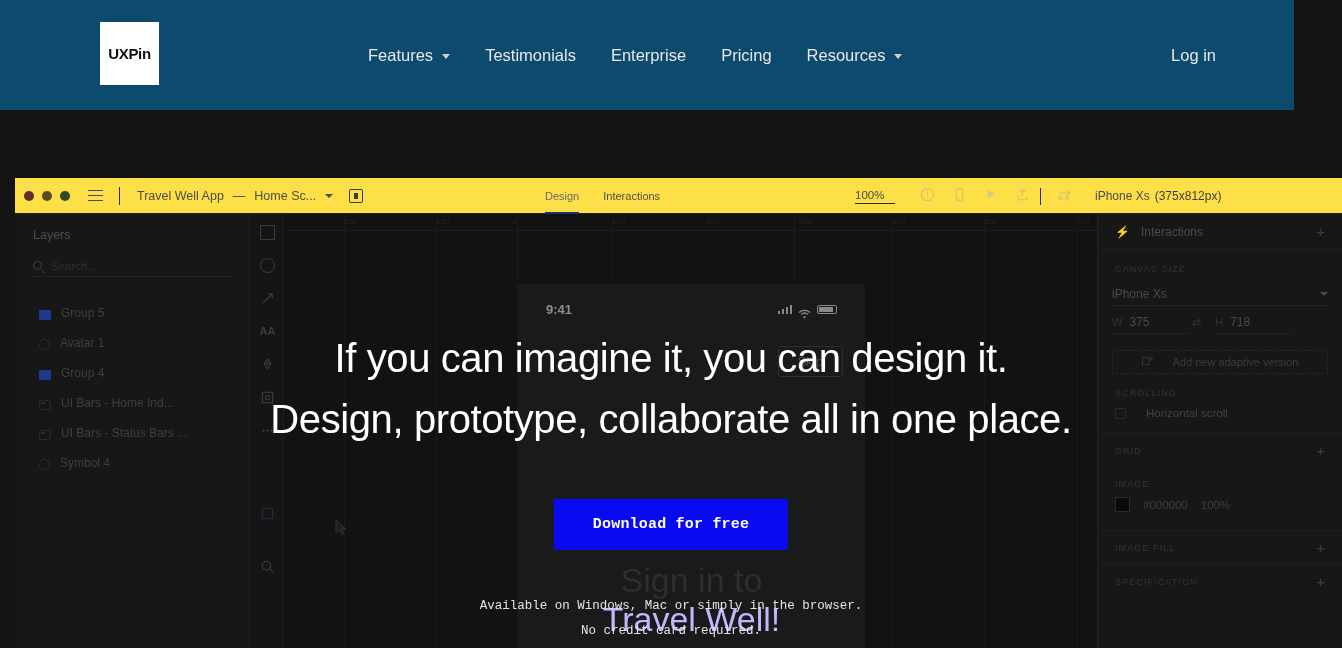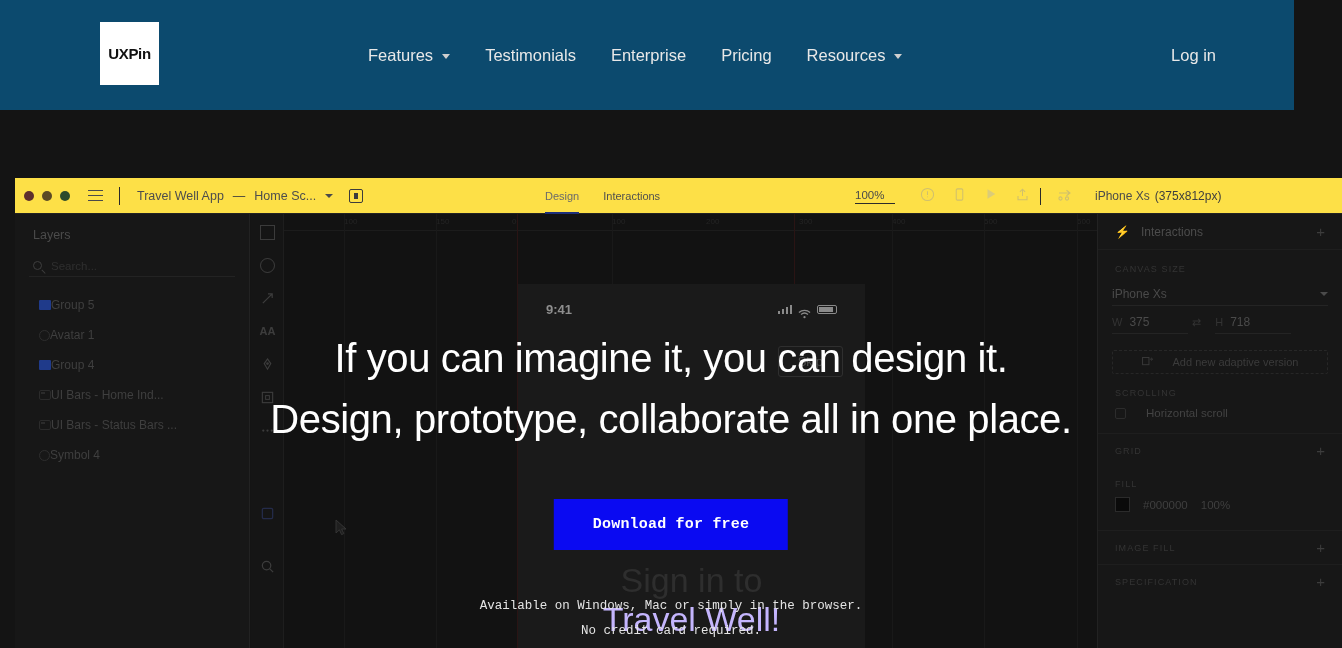--- a/index.html
+++ b/index.html
@@ -159,21 +159,21 @@
     border-radius: 50%; position: relative; flex: none; margin-left: 4px;
   }
   .mag::after {
     content: ""; position: absolute; right: -4px; bottom: -3px;
     width: 4.5px; height: 1.3px; background: #3e3e3e;
     transform: rotate(45deg);
   }
   .layers-search span { color: #2f2f2f; font-size: 11.5px; }
   .layer-list { margin-top: 13px; }
   .layer-row {
-    display: flex; align-items: center; 
+    display: flex; align-items: flex-end; gap: 10px;
     height: 30px; padding-left: 24px; cursor: pointer;
   }
   .lyr-ico { width: 12px; height: 10px; flex: none; }
   .lyr-ico.grp { background: #1f3a8a; border-radius: 1px; }
   .lyr-ico.sym {
     width: 11px; height: 11px; border-radius: 50%;
     border: 1.5px solid #2e2e2e;
   }
   .lyr-ico.bar {
     width: 12px; height: 10px; border: 1.2px solid #2b2b2b;
@@ -600,21 +600,21 @@
       <div class="chk-row">
         <span class="chk"></span>
         <span>Horizontal scroll</span>
       </div>
 
       <div class="sect-row" style="margin-top:14px">
         <span class="t">GRID</span>
         <span class="plus">+</span>
       </div>
 
-      <div class="sect-ttl" style="padding-top:12px">FILL</div>
+      <div class="sect-ttl" style="padding-top:12px">IMAGE</div>
       <div class="fill-row">
         <span class="sw"></span>
         <span>#000000</span>
         <span>100%</span>
       </div>
 
       <div class="sect-row" style="margin-top:18px">
         <span class="t">IMAGE FILL</span>
         <span class="plus">+</span>
       </div>

